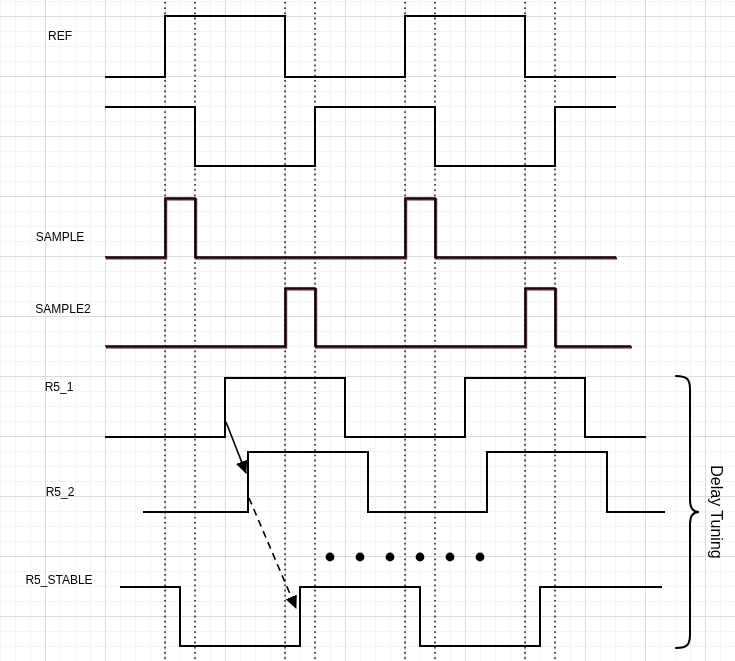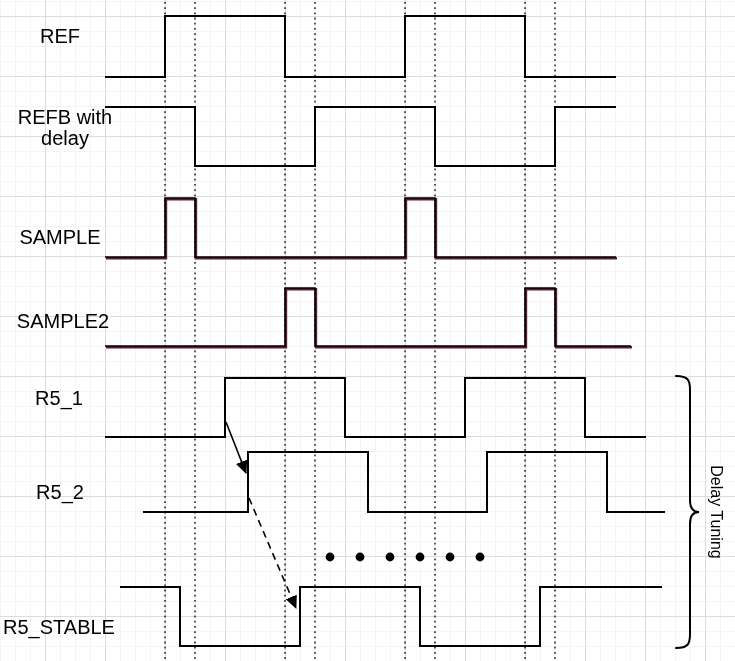--- a/index.html
+++ b/index.html
@@ -14,21 +14,21 @@
       linear-gradient(to right, #dcdcdc 1px, transparent 1px),
       linear-gradient(to bottom, #dcdcdc 1px, transparent 1px),
       linear-gradient(to right, #f4f4f4 1px, transparent 1px),
       linear-gradient(to bottom, #f4f4f4 1px, transparent 1px);
     background-size:60px 100%, 100% 60px, 15px 100%, 100% 15px;
     background-position:45px 0, 0 16px, 0 0, 0 1px;
   }
   svg{position:absolute;left:0;top:0;}
   .sig-label{
     position:absolute;transform:translate(-50%,-50%);
-    font-size:20px;line-height:21px;color:#000;
+    font-size:12px;line-height:21px;color:#000;
     text-align:center;white-space:nowrap;
   }
   .wrap{white-space:normal;}
   .rot{
     position:absolute;transform:translate(-50%,-50%) rotate(90deg);
     font-size:16px;color:#000;white-space:nowrap;
   }
 </style>
 </head>
 <body>
@@ -62,21 +62,20 @@
       <circle cx="330" cy="557" r="4.4" fill="#000000"></circle>
       <circle cx="360" cy="557" r="4.4" fill="#000000"></circle>
       <circle cx="390" cy="557" r="4.4" fill="#000000"></circle>
       <circle cx="420" cy="557" r="4.4" fill="#000000"></circle>
       <circle cx="450" cy="557" r="4.4" fill="#000000"></circle>
       <circle cx="480" cy="557" r="4.4" fill="#000000"></circle>
       <path d="M 676 376 C 688 376, 690 380, 690 390 L 690 500 C 690 508, 693 512, 699 512 C 693 512, 690 516, 690 524 L 690 634 C 690 644, 688 648, 676 648" fill="none" stroke="#000000" stroke-width="2" stroke-linecap="round"></path>
     </svg>
 
   <div class="sig-label" style="left:60px;top:36px">REF</div>
-  <div class="sig-label wrap" style="left:65px;top:128px;width:100px">REFB with delay</div>
   <div class="sig-label" style="left:60px;top:237px">SAMPLE</div>
-  <div class="sig-label" style="left:63px;top:321px">SAMPLE2</div>
-  <div class="sig-label" style="left:59px;top:398px">R5_1</div>
+  <div class="sig-label" style="left:63px;top:309px">SAMPLE2</div>
+  <div class="sig-label" style="left:59px;top:387px">R5_1</div>
   <div class="sig-label" style="left:60px;top:492px">R5_2</div>
-  <div class="sig-label" style="left:59px;top:627px">R5_STABLE</div>
+  <div class="sig-label" style="left:59px;top:580px">R5_STABLE</div>
 
   <div class="rot" style="left:716px;top:512px">Delay Tuning</div>
 </div>
 
 </body></html>

